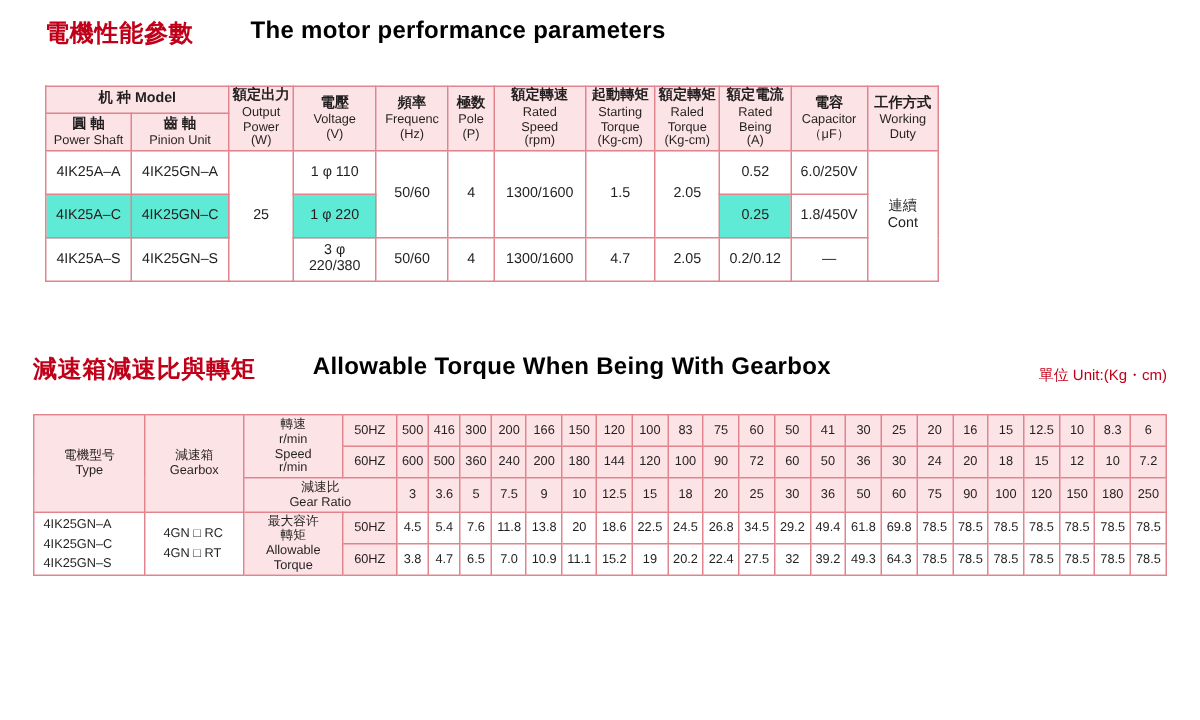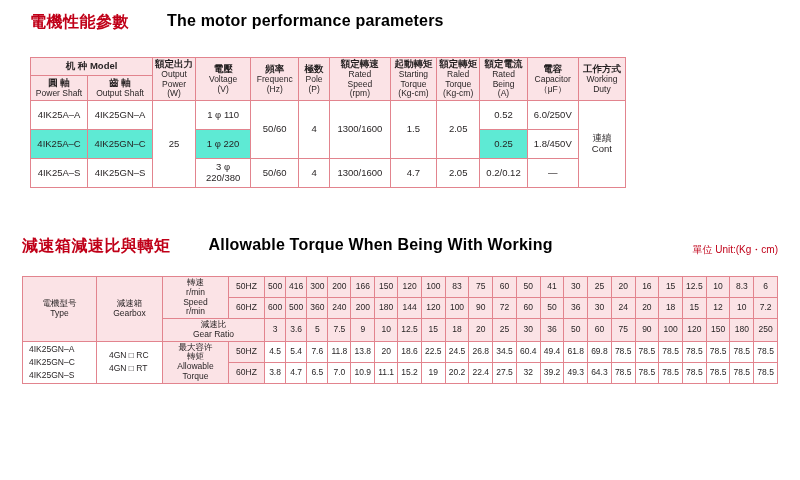--- a/index.html
+++ b/index.html
@@ -138,21 +138,21 @@
           <span class="stack hen">Duty</span>
         </td>
       </tr>
       <tr class="hdr">
         <td>
           <span class="stack hcn">圓 軸</span>
           <span class="stack hen">Power Shaft</span>
         </td>
         <td>
           <span class="stack hcn">齒 軸</span>
-          <span class="stack hen">Output Shaft</span>
+          <span class="stack hen">Pinion Unit</span>
         </td>
       </tr>
 
       <tr class="datarow">
         <td>4IK25A–A</td>
         <td>4IK25GN–A</td>
         <td rowspan="3">25</td>
         <td>1 φ 110</td>
         <td rowspan="2">50/60</td>
         <td rowspan="2">4</td>
@@ -185,21 +185,21 @@
         <td>4.7</td>
         <td>2.05</td>
         <td>0.2/0.12</td>
         <td>—</td>
       </tr>
     </tbody>
   </table>
 
   <div class="sec-head" id="head2">
     <span class="cn">減速箱減速比與轉矩</span>
-    <span class="en">Allowable Torque When Being With Working</span>
+    <span class="en">Allowable Torque When Being With Gearbox</span>
     <span class="unit-note">單位 Unit:(Kg・cm)</span>
   </div>
 
   <table id="tbl2">
     <colgroup>
       <col style="width:74px">
         <col style="width:66px">
         <col style="width:66px">
         <col style="width:36px">
     </colgroup>
@@ -321,21 +321,21 @@
           <td class="tq50">5.4</td>
           <td class="tq50">7.6</td>
         <td class="tq50">11.8</td>
           <td class="tq50">13.8</td>
           <td class="tq50">20</td>
         <td class="tq50">18.6</td>
           <td class="tq50">22.5</td>
           <td class="tq50">24.5</td>
         <td class="tq50">26.8</td>
           <td class="tq50">34.5</td>
-          <td class="tq50">60.4</td>
+          <td class="tq50">29.2</td>
         <td class="tq50">49.4</td>
           <td class="tq50">61.8</td>
           <td class="tq50">69.8</td>
         <td class="tq50">78.5</td>
           <td class="tq50">78.5</td>
           <td class="tq50">78.5</td>
         <td class="tq50">78.5</td>
           <td class="tq50">78.5</td>
           <td class="tq50">78.5</td>
         <td class="tq50">78.5</td>

